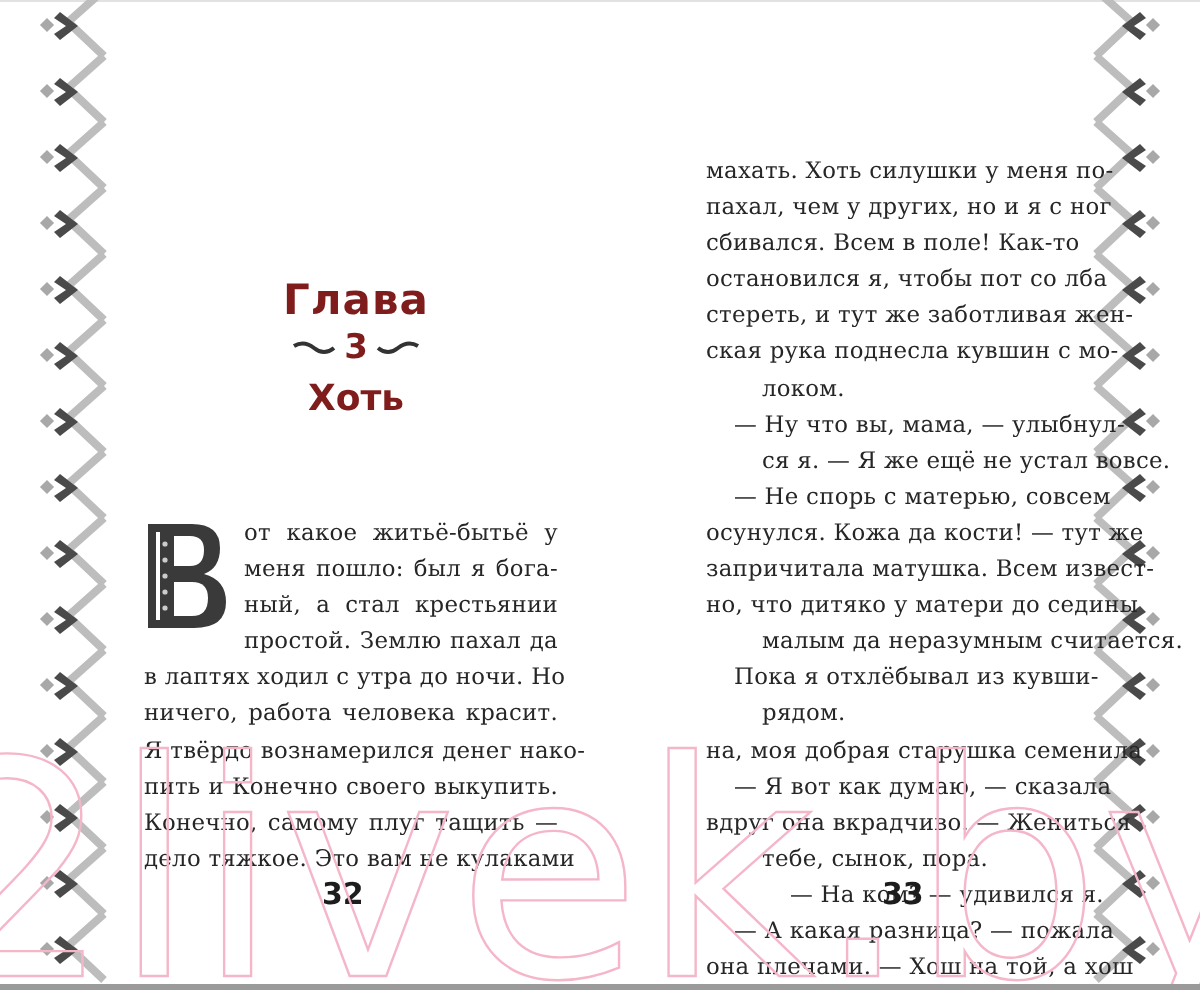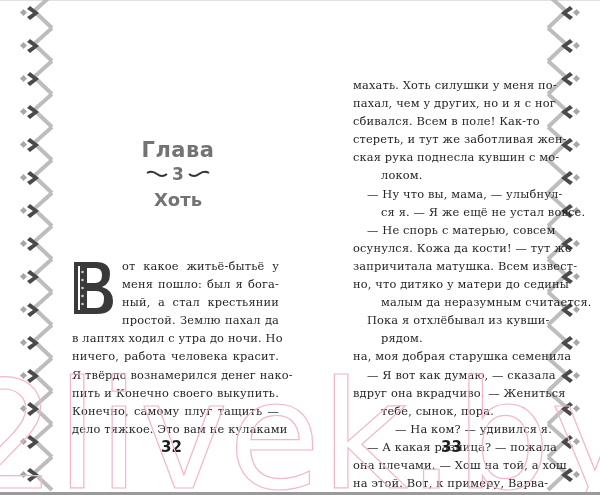--- a/index.html
+++ b/index.html
@@ -8,21 +8,21 @@
       font-family: "DejaVu Serif", serif; color: #222;
     }
     .top-line { position: absolute; left: 0; top: 0; width: 600px; height: 1px; background: #e2e2e2; }
     .bottom-line { position: absolute; left: 0; bottom: 0; width: 600px; height: 3px; background: #9a9a9a; }
     .border-strip { position: absolute; top: 0; width: 56px; height: 495px; }
     .border-left { left: 0; }
     .border-right { right: 0; }
     .page { position: absolute; top: 0; height: 409px; }
     .page-left { left: 56px; width: 244px; }
     .page-right { left: 300px; width: 244px; }
-    .chapter-heading { position: absolute; left: 0; width: 244px; top: 137px; text-align: center; font-family: "DejaVu Sans", sans-serif; font-weight: bold; color: #737373; }
+    .chapter-heading { position: absolute; left: 0; width: 244px; top: 137px; text-align: center; font-family: "DejaVu Sans", sans-serif; font-weight: bold; color: #7f1d1d; }
     .chapter-word { font-size: 21px; line-height: 26px; letter-spacing: 0.5px; }
     .chapter-number-row { display: flex; align-items: center; justify-content: center; gap: 4px; height: 22px; }
     .chapter-number { font-size: 17px; line-height: 20px; }
     .chapter-title { font-size: 18px; line-height: 26px; margin-top: 2px; }
     .text-block { position: absolute; font-size: 11.4px; line-height: 18.1px; text-align: justify; color: #262626; letter-spacing: 0.15px; }
     .page-left .text-block { left: 16px; top: 257px; width: 207px; }
     .page-right .text-block { left: 53px; top: 76px; width: 182px; }
     .line { display: block; white-space: nowrap; text-align-last: justify; text-align: justify; }
     .line.last { text-align-last: left; margin-left: 28px; }
     .line.indent { padding-left: 14px; }
@@ -129,20 +129,21 @@
   </div>
 
   <div class="page-number">32</div>
 </div>
 
 <div class="page page-right">
   <div class="text-block">
     <span class="line">махать. Хоть силушки у меня по-</span>
     <span class="line">пахал, чем у других, но и я с ног</span>
     <span class="line">сбивался. Всем в поле! Как-то</span>
+    <span class="line">остановился я, чтобы пот со лба</span>
     <span class="line">стереть, и тут же заботливая жен-</span>
     <span class="line">ская рука поднесла кувшин с мо-</span>
     <span class="line last">локом.</span>
     <span class="line indent">— Ну что вы, мама, — улыбнул-</span>
     <span class="line last">ся я. — Я же ещё не устал вовсе.</span>
     <span class="line indent">— Не спорь с матерью, совсем</span>
     <span class="line">осунулся. Кожа да кости! — тут же</span>
     <span class="line">запричитала матушка. Всем извест-</span>
     <span class="line">но, что дитяко у матери до седины</span>
     <span class="line last">малым да неразумным считается.</span>

